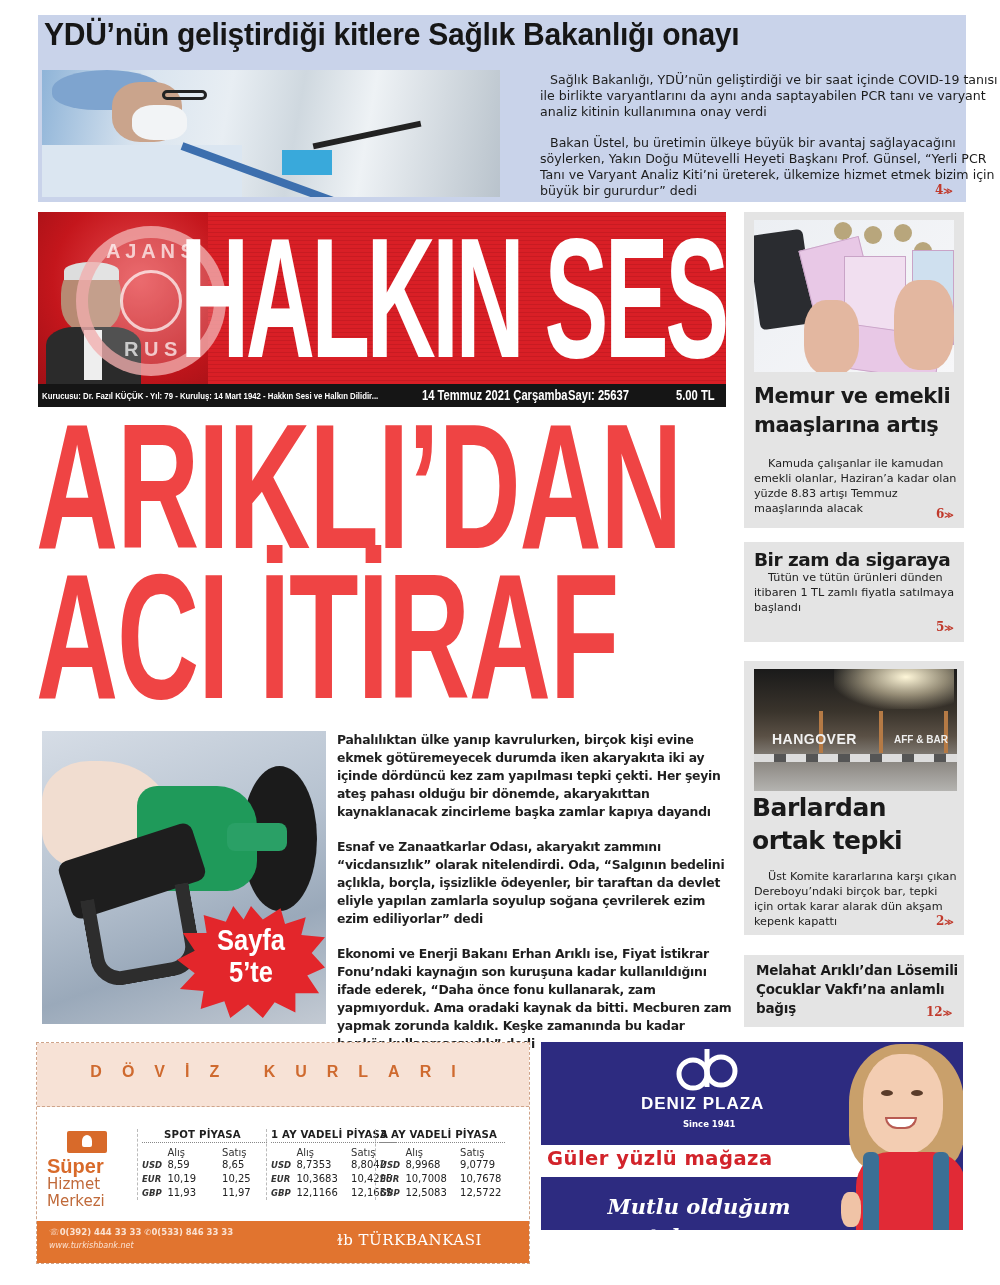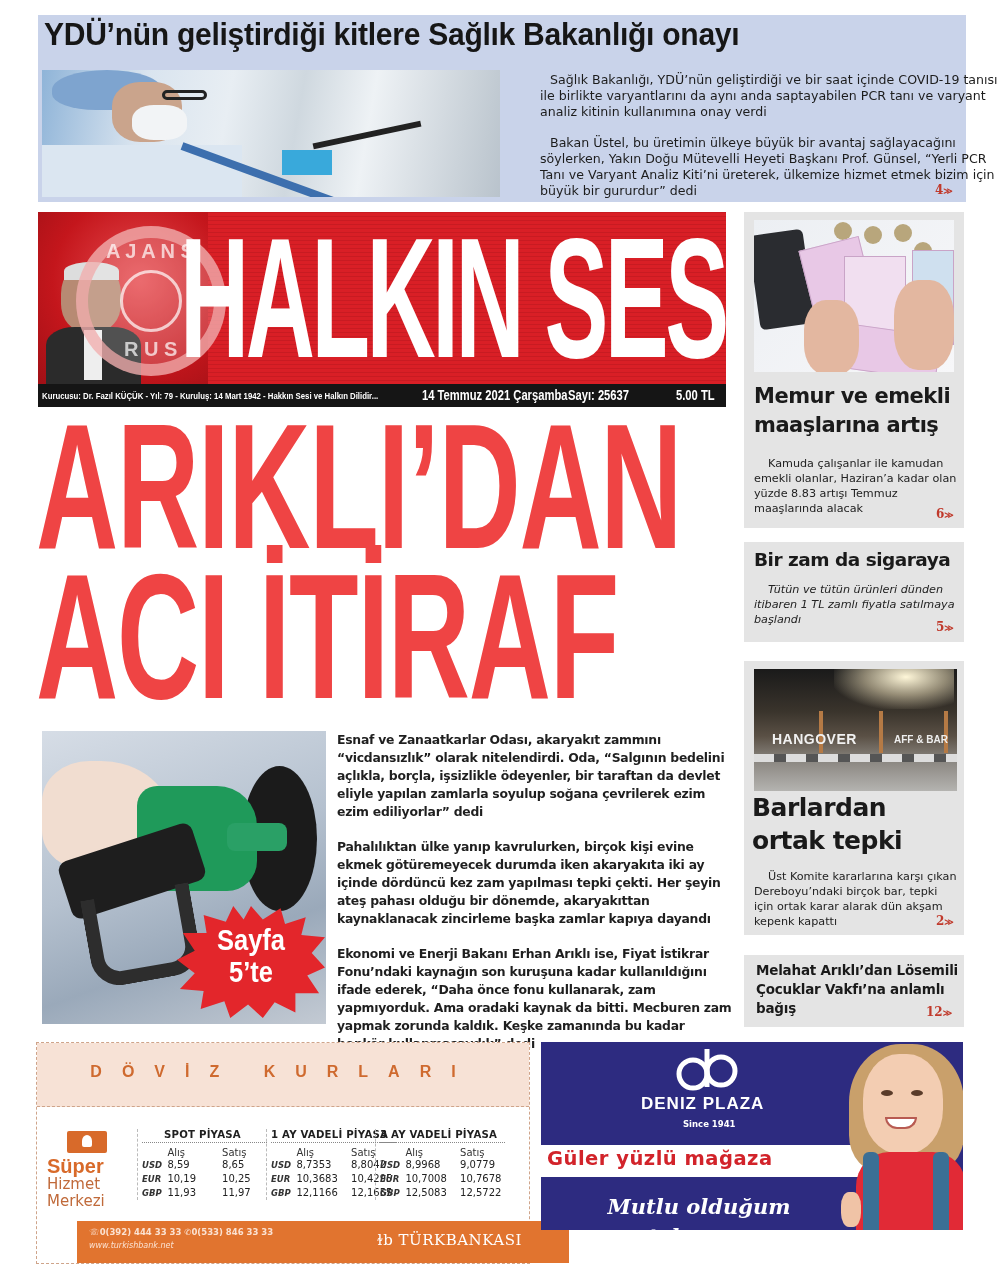--- a/index.html
+++ b/index.html
@@ -88,21 +88,21 @@
     .fx-logo .bell::after { content:""; position:absolute; left:15px; top:4px; width:10px; height:12px; border-radius: 50% 50% 2px 2px; background:#fff; }
     .fx-logo .l1 { font-family:"Liberation Sans",sans-serif; font-weight:bold; font-size:20px; color:#d86a2a; line-height:19px; }
     .fx-logo .l2, .fx-logo .l3 { font-family:"DejaVu Sans",sans-serif; font-size:15px; color:#c06a3a; line-height:17px; }
     .fx-tbl { position:absolute; top: 86px; width: 130px; border-left: 1px dashed #bbb; padding-left: 4px; }
     .fx-tbl .th { font-family:"DejaVu Sans",sans-serif; font-weight:bold; font-size: 10.2px; color:#1f1f1f; border-bottom: 1px dotted #888; padding-bottom: 2px; white-space:nowrap; letter-spacing: 0.2px; }
     .fx-tbl .sub { display:flex; font-family:"DejaVu Sans",sans-serif; font-size: 10px; color:#333; margin-top: 4px; }
     .fx-tbl .row { display:flex; font-family:"DejaVu Sans",sans-serif; font-size: 10px; line-height: 14px; color:#222; }
     .fx-tbl .cur { width: 26px; font-style: italic; font-weight: bold; font-size: 8.5px; color:#333; }
     .fx-tbl .v1 { width: 56px; }
     .fx-tbl .v2 { width: 46px; }
-    .fx-foot { position:absolute; left:0; bottom:0; width:492px; height: 42px; background: #e1742f; margin-left: 40px; }
+    .fx-foot { position:absolute; left:0; bottom:0; width:492px; height: 42px; background: #e1742f; }
     .fx-foot .ph { position:absolute; left: 12px; top: 6px; font-family:"DejaVu Sans",sans-serif; font-size: 8.5px; color:#fbe2d2; font-weight:bold; }
     .fx-foot .web { position:absolute; left: 12px; top: 20px; font-family:"DejaVu Sans",sans-serif; font-size: 8px; font-style:italic; color:#fbe2d2; }
     .fx-foot .bank { position:absolute; left: 300px; top: 10px; font-family:"DejaVu Serif",serif; font-size: 15px; color:#fff; letter-spacing: 0.5px; }
 
     
     .dp { position: absolute; left: 541px; top: 1042px; width: 422px; height: 188px; background: #2d2b80; overflow: hidden; }
     .dp-logo { position:absolute; left: 130px; top: 5px; width: 72px; height: 45px; }
     .dp-name { position:absolute; left: 100px; top: 52px; font-family:"Liberation Sans",sans-serif; font-weight:bold; font-size: 17px; color:#fff; letter-spacing: 1px; }
     .dp-since { position:absolute; left: 142px; top: 77px; font-family:"DejaVu Sans",sans-serif; font-weight:bold; font-size: 8.5px; color:#fff; }
     .dp-band { position:absolute; left: 0; top: 103px; width: 330px; height: 32px; background:#fff; }
@@ -176,22 +176,22 @@
     <div class="handle"></div>
     <div class="trigger"></div>
   <div class="burst"></div>
   <div class="burst-txt">
     <div>Sayfa</div>
     <div>5’te</div>
   </div>
 </div>
 
 <div class="article">
+  <p>Pahalılıktan ülke yanıp kavrulurken, birçok kişi evine ekmek götüremeyecek durumda iken akaryakıta iki ay içinde dördüncü kez zam yapılması tepki çekti. Her şeyin ateş pahası olduğu bir dönemde, akaryakıttan kaynaklanacak zincirleme başka zamlar kapıya dayandı</p>
   <p>Esnaf ve Zanaatkarlar Odası, akaryakıt zammını “vicdansızlık” olarak nitelendirdi. Oda, “Salgının bedelini açlıkla, borçla, işsizlikle ödeyenler, bir taraftan da devlet eliyle yapılan zamlarla soyulup soğana çevrilerek ezim ezim ediliyorlar” dedi</p>
-  <p>Pahalılıktan ülke yanıp kavrulurken, birçok kişi evine ekmek götüremeyecek durumda iken akaryakıta iki ay içinde dördüncü kez zam yapılması tepki çekti. Her şeyin ateş pahası olduğu bir dönemde, akaryakıttan kaynaklanacak zincirleme başka zamlar kapıya dayandı</p>
   <p>Ekonomi ve Enerji Bakanı Erhan Arıklı ise, Fiyat İstikrar Fonu’ndaki kaynağın son kuruşuna kadar kullanıldığını ifade ederek, “Daha önce fonu kullanarak, zam yapmıyorduk. Ama oradaki kaynak da bitti. Mecburen zam yapmak zorunda kaldık. Keşke zamanında bu kadar bonkör kullanmasaydık” dedi</p>
 </div>
 
 <div class="side-box" style="top:212px; height:316px;">
   <div class="money-photo">
     <div class="calc"></div>
     <div class="coin" style="left:80px; top:2px;"></div>
       <div class="coin" style="left:110px; top:6px;"></div>
       <div class="coin" style="left:140px; top:4px;"></div>
       <div class="coin" style="left:160px; top:22px;"></div>
@@ -202,21 +202,21 @@
     <div class="hand" style="left:50px; top:80px; width:55px; height:75px;"></div>
     <div class="hand" style="left:140px; top:60px; width:60px; height:90px;"></div>
   </div>
   <div class="side-title" style="position:absolute; left:10px; top:170px; font-size:21px; line-height:29px;">Memur ve emekli maaşlarına artış</div>
   <div class="side-text" style="position:absolute; left:10px; top:244px; width:205px;"><span class="ind"></span><span>Kamuda çalışanlar ile kamudan emekli olanlar, Haziran’a kadar olan yüzde 8.83 artışı Temmuz maaşlarında alacak</span></div>
   <div class="page-ref" style="left:192px; top:295px;"><span>6</span><span class="arr">≫</span></div>
 </div>
 
 <div class="side-box" style="top:542px; height:100px;">
   <div class="side-title" style="position:absolute; left:10px; top:6px; font-size:18.5px; line-height:24px;">Bir zam da sigaraya</div>
-  <div class="side-text" style="position:absolute; left:10px; top:40px; width:205px;font-style:italic;"><span class="ind"></span><span>Tütün ve tütün ürünleri dünden itibaren 1 TL zamlı fiyatla satılmaya başlandı</span></div>
+  <div class="side-text" style="position:absolute; left:10px; top:28px; width:205px;"><span class="ind"></span><span>Tütün ve tütün ürünleri dünden itibaren 1 TL zamlı fiyatla satılmaya başlandı</span></div>
   <div class="page-ref" style="left:192px; top:78px;"><span>5</span><span class="arr">≫</span></div>
 </div>
 
 <div class="side-box" style="top:661px; height:274px;">
   <div class="bar-photo">
     <div class="light"></div>
     <div class="beam" style="left:65px;"></div>
       <div class="beam" style="left:125px;"></div>
       <div class="beam" style="left:190px;"></div>
     <div class="sign">HANGOVER</div>

